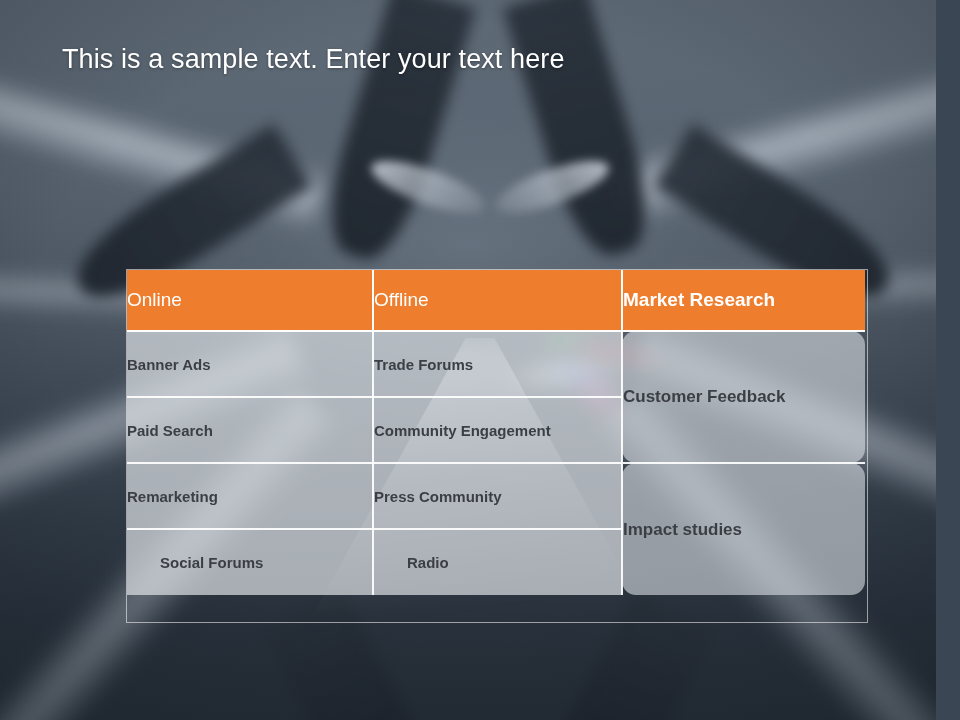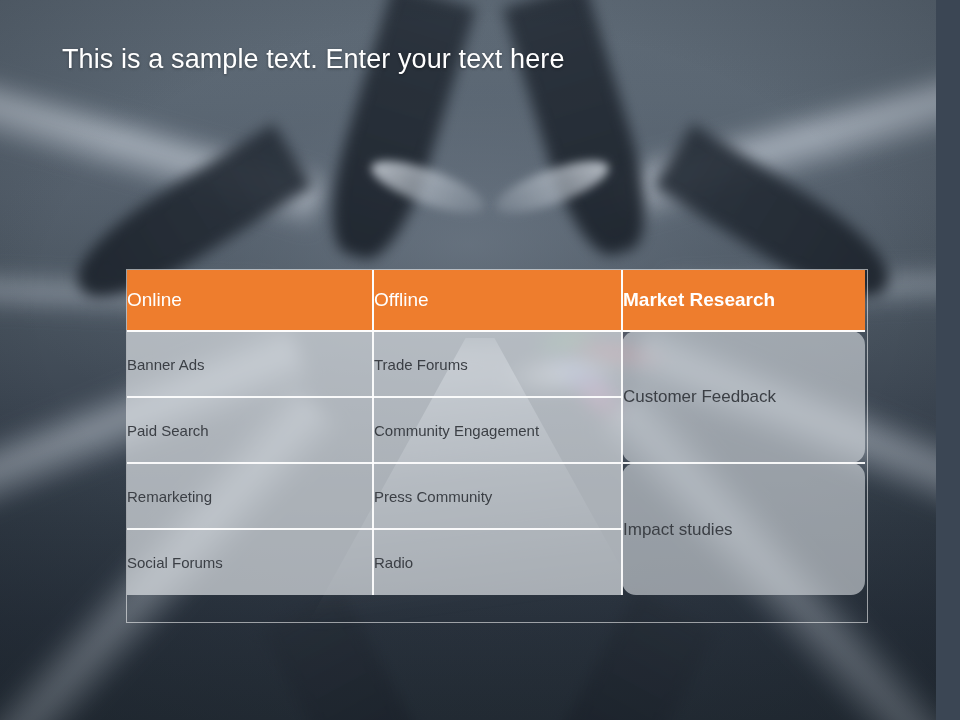--- a/index.html
+++ b/index.html
@@ -145,25 +145,25 @@
     border-right: 2px solid #fdfdfd;
     border-bottom: 2px solid #fdfdfd;
   }
   #matrix-table thead th:last-child { border-right: none; font-weight: bold; }
 
   #matrix-table tbody td {
     height: 66px;
     background: rgba(222,226,231,0.70);
     color: #3b3f45;
     font-size: 15px;
-    font-weight: 400;
+    font-weight: 700;
     border-right: 2px solid rgba(255,255,255,0.92);
     border-bottom: 2px solid rgba(255,255,255,0.92);
   }
-  #matrix-table tbody tr:last-child td { border-bottom: none; }
+  #matrix-table tbody tr:last-child td { border-bottom: none; padding-left: 33px; }
   #matrix-table tbody td.span-cell {
     font-size: 17px;
     border-right: none;
     background: rgba(214,219,225,0.62);
     border-radius: 14px;
   }
   #matrix-table tbody td.span-cell.second { border-bottom: none; }
 
   .col-1 { width: 246px; }
   .col-2 { width: 249px; }

